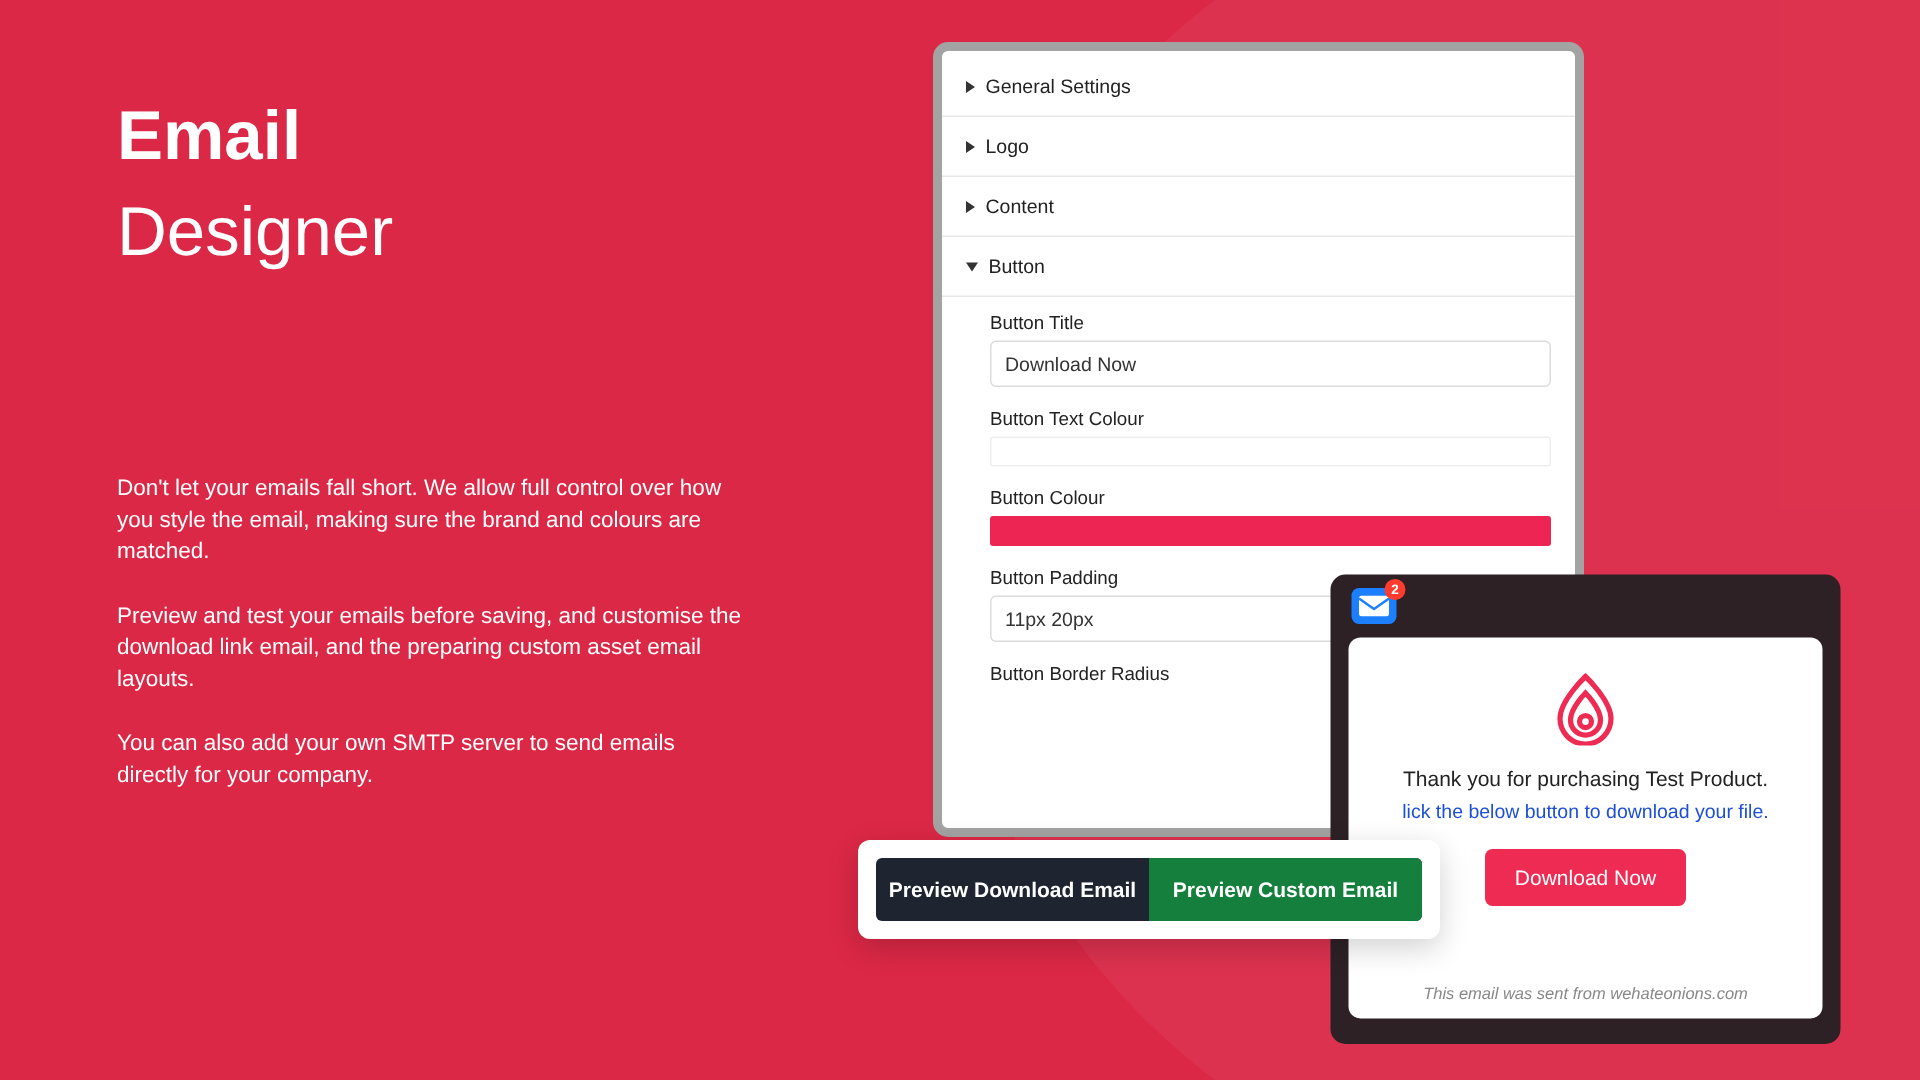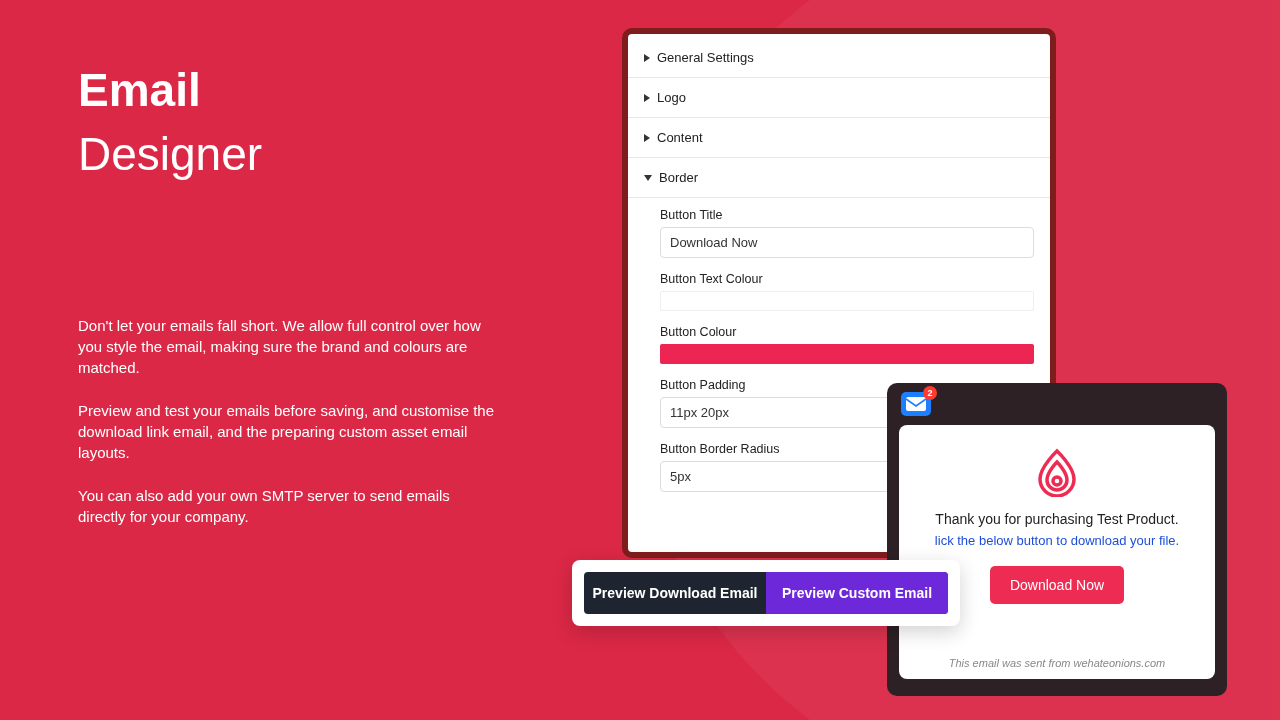--- a/index.html
+++ b/index.html
@@ -49,21 +49,21 @@
 
   
   .settings-panel {
     position: absolute;
     top: 28px;
     left: 622px;
     width: 434px;
     height: 530px;
     background: #fff;
     border-radius: 10px;
-    border: 6px solid #7f1d1d;
+    border: 6px solid #a3a3a3;
     color: #222;
     font-size: 13px;
     overflow: hidden;
   }
   .settings-inner { padding: 4px 0 0 0; }
   .sect {
     padding: 12px 16px;
     border-bottom: 1px solid #e8e8e8;
     display: flex;
     align-items: center;
@@ -200,21 +200,21 @@
     overflow: hidden;
   }
   .tab {
     flex: 1;
     text-align: center;
     padding: 13px 6px;
     font-size: 14px;
     font-weight: 600;
     color: #fff;
   }
-  .tab.inactive { background: #6d28d9; }
+  .tab.inactive { background: #15803d; }
 </style>
 </head>
 <body>
 
 <div class="stage">
   <div class="bg-circle"></div>
 
   <div class="left">
     <div class="title-bold">Email</div>
     <div class="title-light">Designer</div>
@@ -234,21 +234,21 @@
       <div class="sect">
         <span class="tri right"></span>
         <span>Logo</span>
       </div>
       <div class="sect">
         <span class="tri right"></span>
         <span>Content</span>
       </div>
       <div class="sect">
         <span class="tri down"></span>
-        <span>Border</span>
+        <span>Button</span>
       </div>
 
       <div class="field-block">
         <div class="field-label">Button Title</div>
         <input class="field-input" value="Download Now" style="">
       </div>
 
       <div class="field-block">
         <div class="field-label">Button Text Colour</div>
         <div class="color-swatch-white"></div>
@@ -259,21 +259,20 @@
         <div class="color-swatch"></div>
       </div>
 
       <div class="field-block">
         <div class="field-label">Button Padding</div>
         <input class="field-input" value="11px 20px" style="">
       </div>
 
       <div class="field-block">
         <div class="field-label">Button Border Radius</div>
-        <input class="field-input" value="5px" style="">
       </div>
     </div>
   </div>
 
   <div class="email-window">
     <div class="email-titlebar">
       <div class="mail-icon">
         <svg width="20" height="14" viewBox="0 0 20 14">
             <rect x="0" y="0" width="20" height="14" rx="2" fill="#fff"></rect>
             <path d="M0 2 L10 9 L20 2" stroke="#1b7fff" stroke-width="1.6" fill="none"></path>

